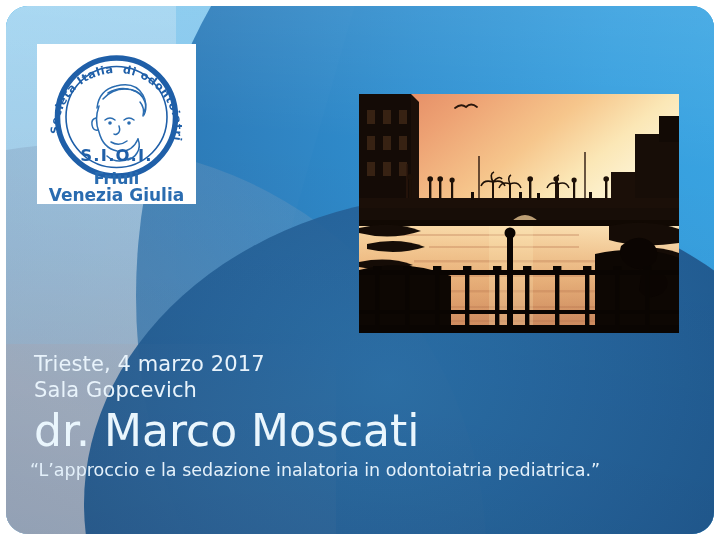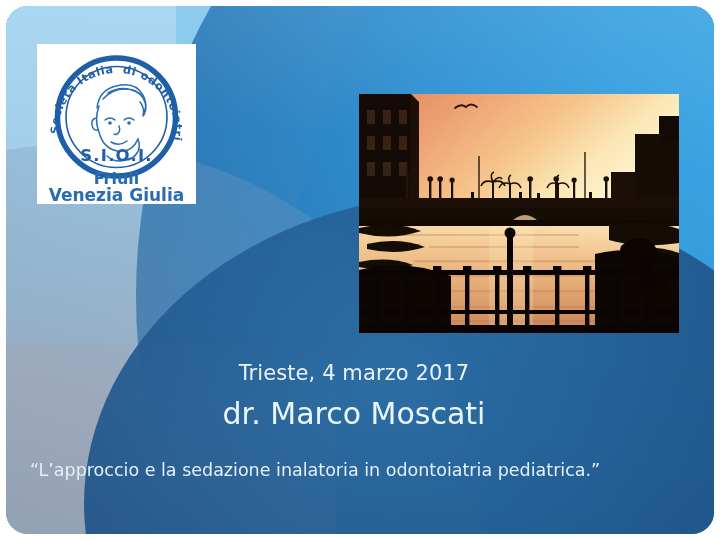--- a/index.html
+++ b/index.html
@@ -153,34 +153,34 @@
     height: 239px;
     overflow: hidden;
     background: #120a06;
   }
   #photo-svg { display: block; width: 100%; height: 100%; }
 
   
   #text-block {
     position: absolute;
     right: 40px;
-    top: 354px;
+    top: 345px;
     width: 640px;
-    text-align: center;
+    text-align: left;
     color: #eaf4fb;
   }
   .line-place, .line-venue {
     font-size: 21px;
     line-height: 26px;
     color: #e8f3fb;
     letter-spacing: .1px;
     white-space: nowrap;
   }
   .line-speaker {
-    font-size: 30px;
+    font-size: 44px;
     line-height: 48px;
     color: #eaf6fd;
     margin-top: 4px;
     white-space: nowrap;
   }
   #subtitle {
     position: absolute;
     left: 24px;
     right: 40px;
     top: 452px;
@@ -421,18 +421,19 @@
         <rect x="148" y="142" width="6" height="97"></rect>
         <circle cx="151" cy="139" r="5.5"></circle>
       </g>
 
       <rect x="0" y="0" width="320" height="239" fill="none"></rect>
     </svg>
   </div>
 
   <div id="text-block">
     <div class="line-place">Trieste, 4 marzo 2017</div>
+    <div class="line-venue">Sala Gopcevich</div>
     <div class="line-speaker">dr. Marco Moscati</div>
   </div>
 
   <div id="subtitle">“L’approccio e la sedazione inalatoria in odontoiatria pediatrica.”</div>
 
 </div>
 
 </body></html>

